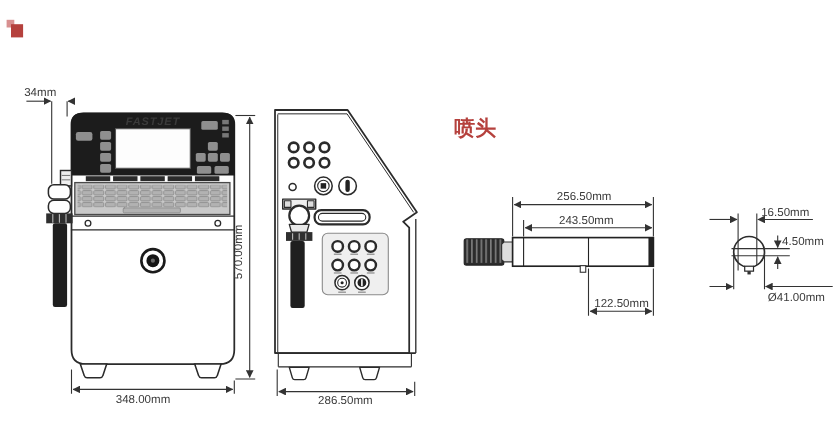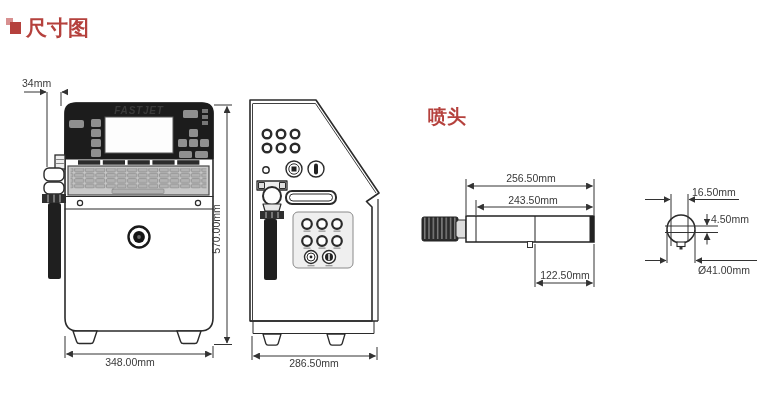--- a/index.html
+++ b/index.html
@@ -3,36 +3,35 @@
 <meta charset="utf-8">
 <style>
   html,body{margin:0;padding:0;background:#fff;}
   .stage{position:relative;width:764px;height:403px;background:#fff;overflow:hidden;
          font-family:"Liberation Sans",sans-serif;}
   .title-row{position:absolute;left:6px;top:16px;display:flex;align-items:flex-start;}
   .bullet{position:relative;width:17px;height:18px;display:inline-block;}
   .bullet .b1{position:absolute;left:0;top:2px;width:7px;height:7px;background:#d89090;}
   .bullet .b2{position:absolute;left:4px;top:6px;width:11px;height:12px;background:#b5413d;}
   .page-title{margin:0 0 0 3px;font-size:21px;line-height:24px;font-weight:bold;color:#b5413d;}
-  .head-label{position:absolute;left:428px;top:104px;font-size:19px;font-weight:bold;color:#b5413d;}
+  .head-label{position:absolute;left:413px;top:104px;font-size:19px;font-weight:bold;color:#b5413d;}
   svg{position:absolute;left:0;top:0;}
   svg text{font-family:"Liberation Sans",sans-serif;fill:#3a3a3a;}
   .dim{font-size:10.5px;}
 </style>
 </head>
 <body>
 
 <div class="stage">
 
   <div class="title-row">
     <span class="bullet">
         <span class="b1"></span>
         <span class="b2"></span>
       </span>
-    <h1 class="page-title">尺寸图</h1>
   </div>
 
   <div class="head-label">喷头</div>
 
   <svg width="764" height="403" viewBox="0 0 764 403">
     <defs>
       <marker id="arr" viewBox="0 0 10 10" refX="9.2" refY="5" markerWidth="7" markerHeight="7" orient="auto-start-reverse">
         <path d="M0,0 L10,5 L0,10 Z" fill="#333"></path>
       </marker>
       <pattern id="kb" width="10.6" height="5.4" patternUnits="userSpaceOnUse">

